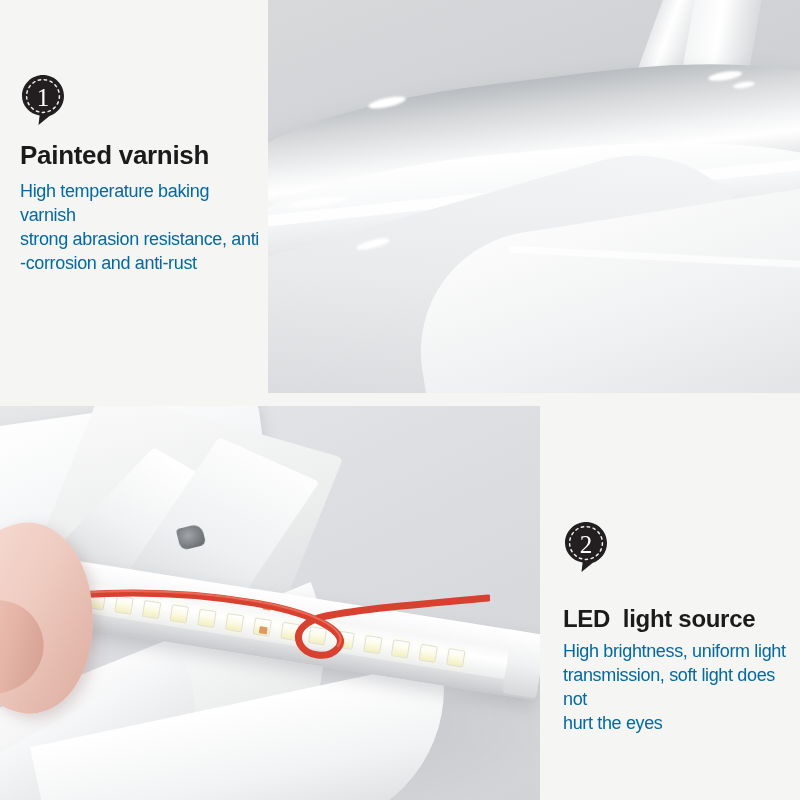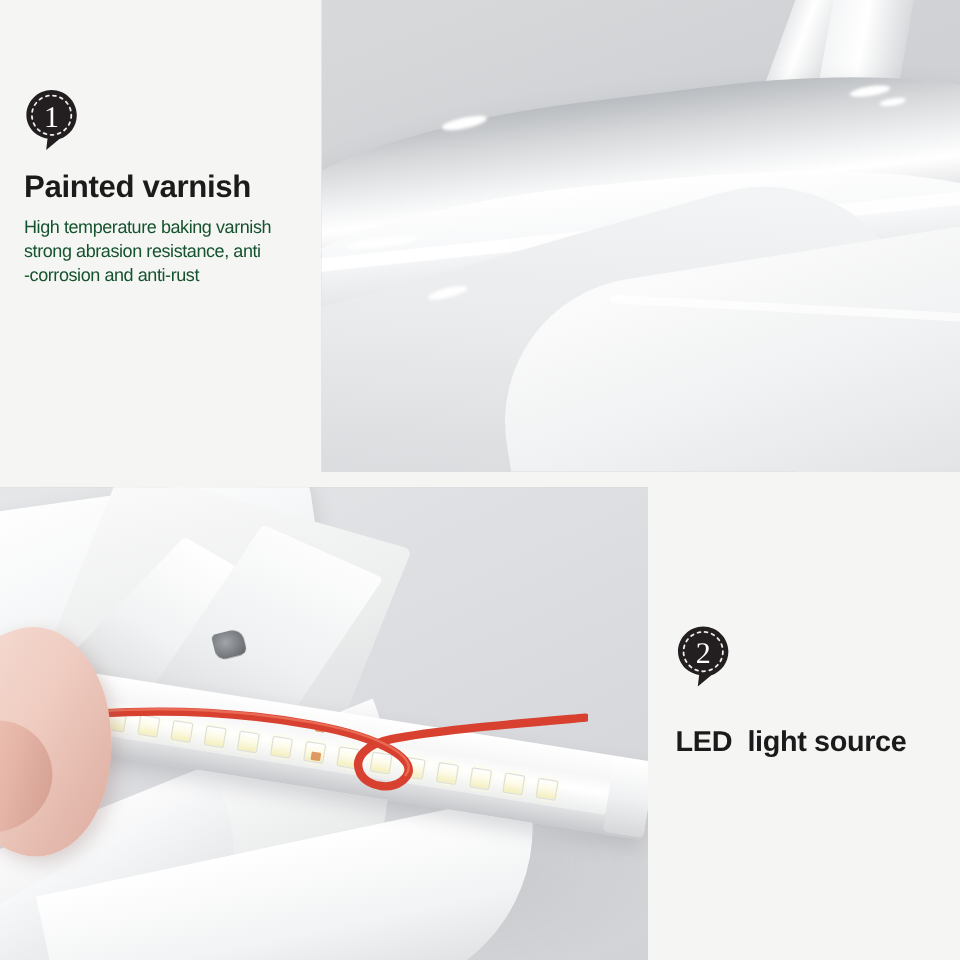--- a/index.html
+++ b/index.html
@@ -384,23 +384,23 @@
     font-size: 26px;
     margin-top: 14px;
     margin-bottom: 9px;
   }
   #title-2 {
     font-size: 24px;
     margin-top: 32px;
     margin-bottom: 7px;
   }
   .feature-desc {
-    font-size: 15px;
+    font-size: 18px;
     line-height: 1.33;
-    color: #14532d;
+    color: #0369a1;
     white-space: pre-line;
     letter-spacing: -0.35px;
   }
 </style>
 </head>
 <body>
 
 <div class="page">
 
   <div class="photo" id="photo-chassis">
@@ -483,15 +483,18 @@
 
   <div class="feature" id="feature-2">
     <div class="badge">
       <svg width="46" height="52" viewBox="0 0 46 52">
         <path d="M23,1 C34.6,1 44,10.4 44,22 C44,31.3 37.9,39.2 29.5,41.9 L18.5,51 L19.6,41.5 C9.6,39.9 2,31.8 2,22 C2,10.4 11.4,1 23,1 Z" fill="#231f20"></path>
         <circle cx="23" cy="22" r="16.4" fill="none" stroke="#ffffff" stroke-width="1.5" stroke-dasharray="2.4 3.6" stroke-linecap="round" opacity="0.92"></circle>
         <text x="23" y="31.5" text-anchor="middle" font-family="'Liberation Serif', serif" font-size="25" fill="#ffffff">2</text>
       </svg>
     </div>
     <div class="feature-title" id="title-2">LED  light source</div>
+    <div class="feature-desc">High brightness, uniform light
+transmission, soft light does not
+ hurt the eyes</div>
   </div>
 
 </div>
 
 </body></html>

